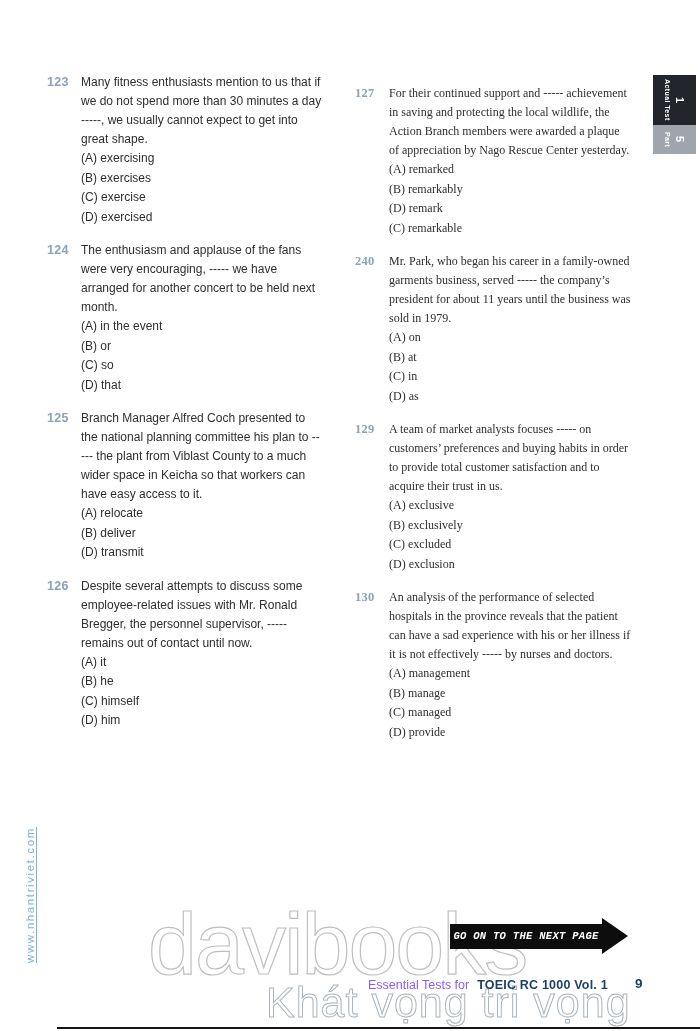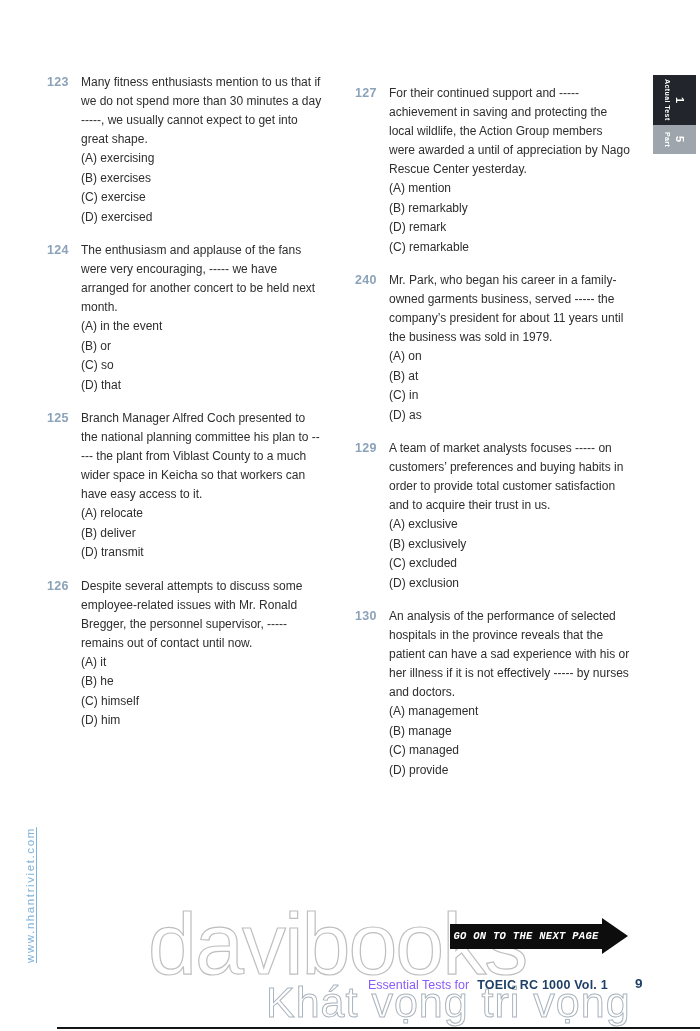--- a/index.html
+++ b/index.html
@@ -8,21 +8,21 @@
     position:relative;
     background:#ffffff;
     font-family:"Liberation Sans", sans-serif;
     overflow:hidden;
     color:#2e2e2e;
   }
 
   
   .col { position:absolute; top:73px; width:282px; z-index:2; }
   #col-left  { left:47px; }
-  #col-right { left:355px; top:84px; }
+  #col-right { left:355px; top:84px;font-family:Liberation Serif, serif; }
 
   .question { display:flex; margin-bottom:14px; }
   .qnum {
     width:28px; flex:0 0 28px; margin-right:6px;
     font-size:12.5px; font-weight:700; color:#8ba2b9;
     letter-spacing:0.3px; line-height:19px;
   }
   .qbody { width:242px; }
   .stem { font-size:12px; line-height:19px; color:#2e2e2e; }
   .options { }
@@ -135,23 +135,23 @@
           <div class="option">(C) himself</div>
           <div class="option">(D) him</div>
         </div>
       </div>
     </div>
   </div>
 <div class="col" id="col-right">
     <div class="question">
       <div class="qnum">127</div>
       <div class="qbody">
-        <div class="stem">For their continued support and ----- achievement in saving and protecting the local wildlife, the Action Group members were awarded a until of appreciation by Nago Rescue Center yesterday.</div>
-        <div class="options">
-          <div class="option">(A) mention</div>
+        <div class="stem">For their continued support and ----- achievement in saving and protecting the local wildlife, the Action Branch members were awarded a plaque of appreciation by Nago Rescue Center yesterday.</div>
+        <div class="options">
+          <div class="option">(A) remarked</div>
           <div class="option">(B) remarkably</div>
           <div class="option">(D) remark</div>
           <div class="option">(C) remarkable</div>
         </div>
       </div>
     </div>
     <div class="question">
       <div class="qnum">240</div>
       <div class="qbody">
         <div class="stem">Mr. Park, who began his career in a family-owned garments business, served ----- the company’s president for about 11 years until the business was sold in 1979.</div>

